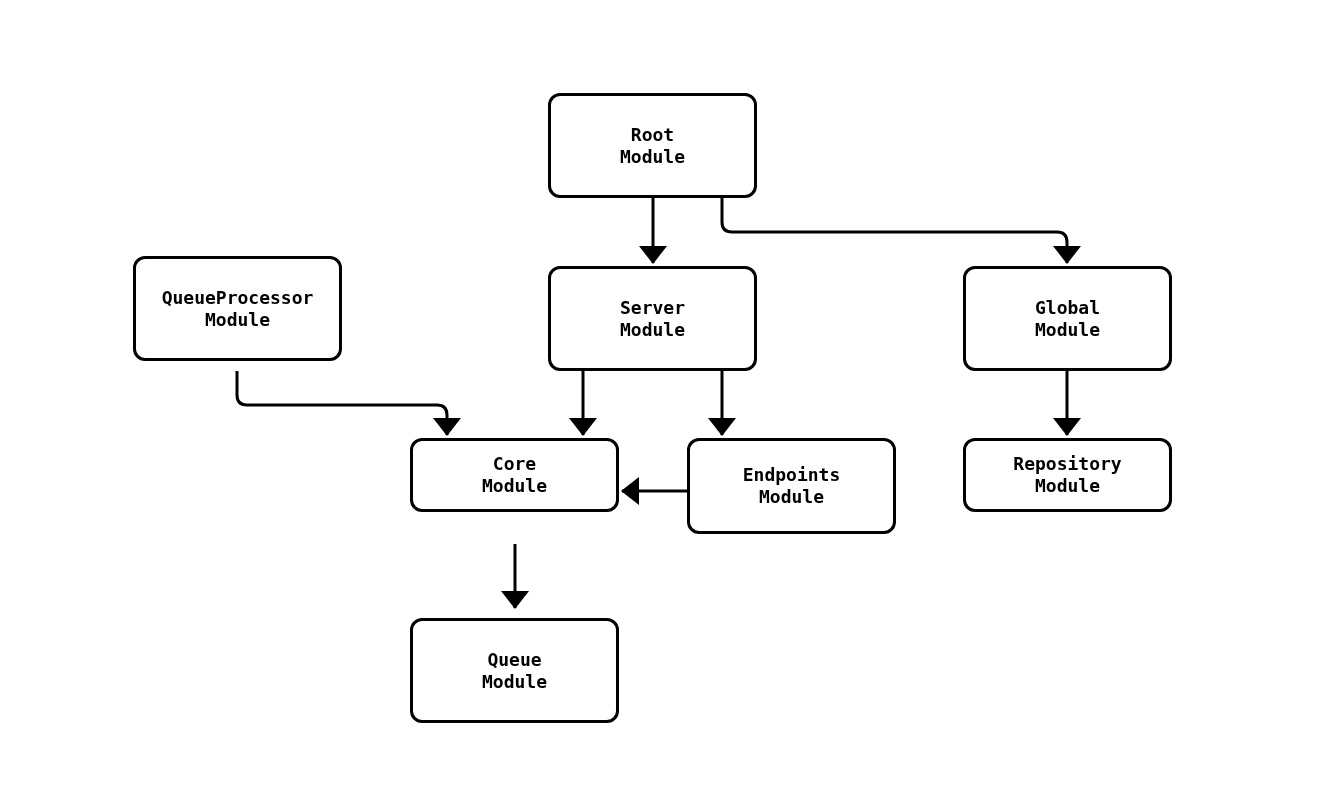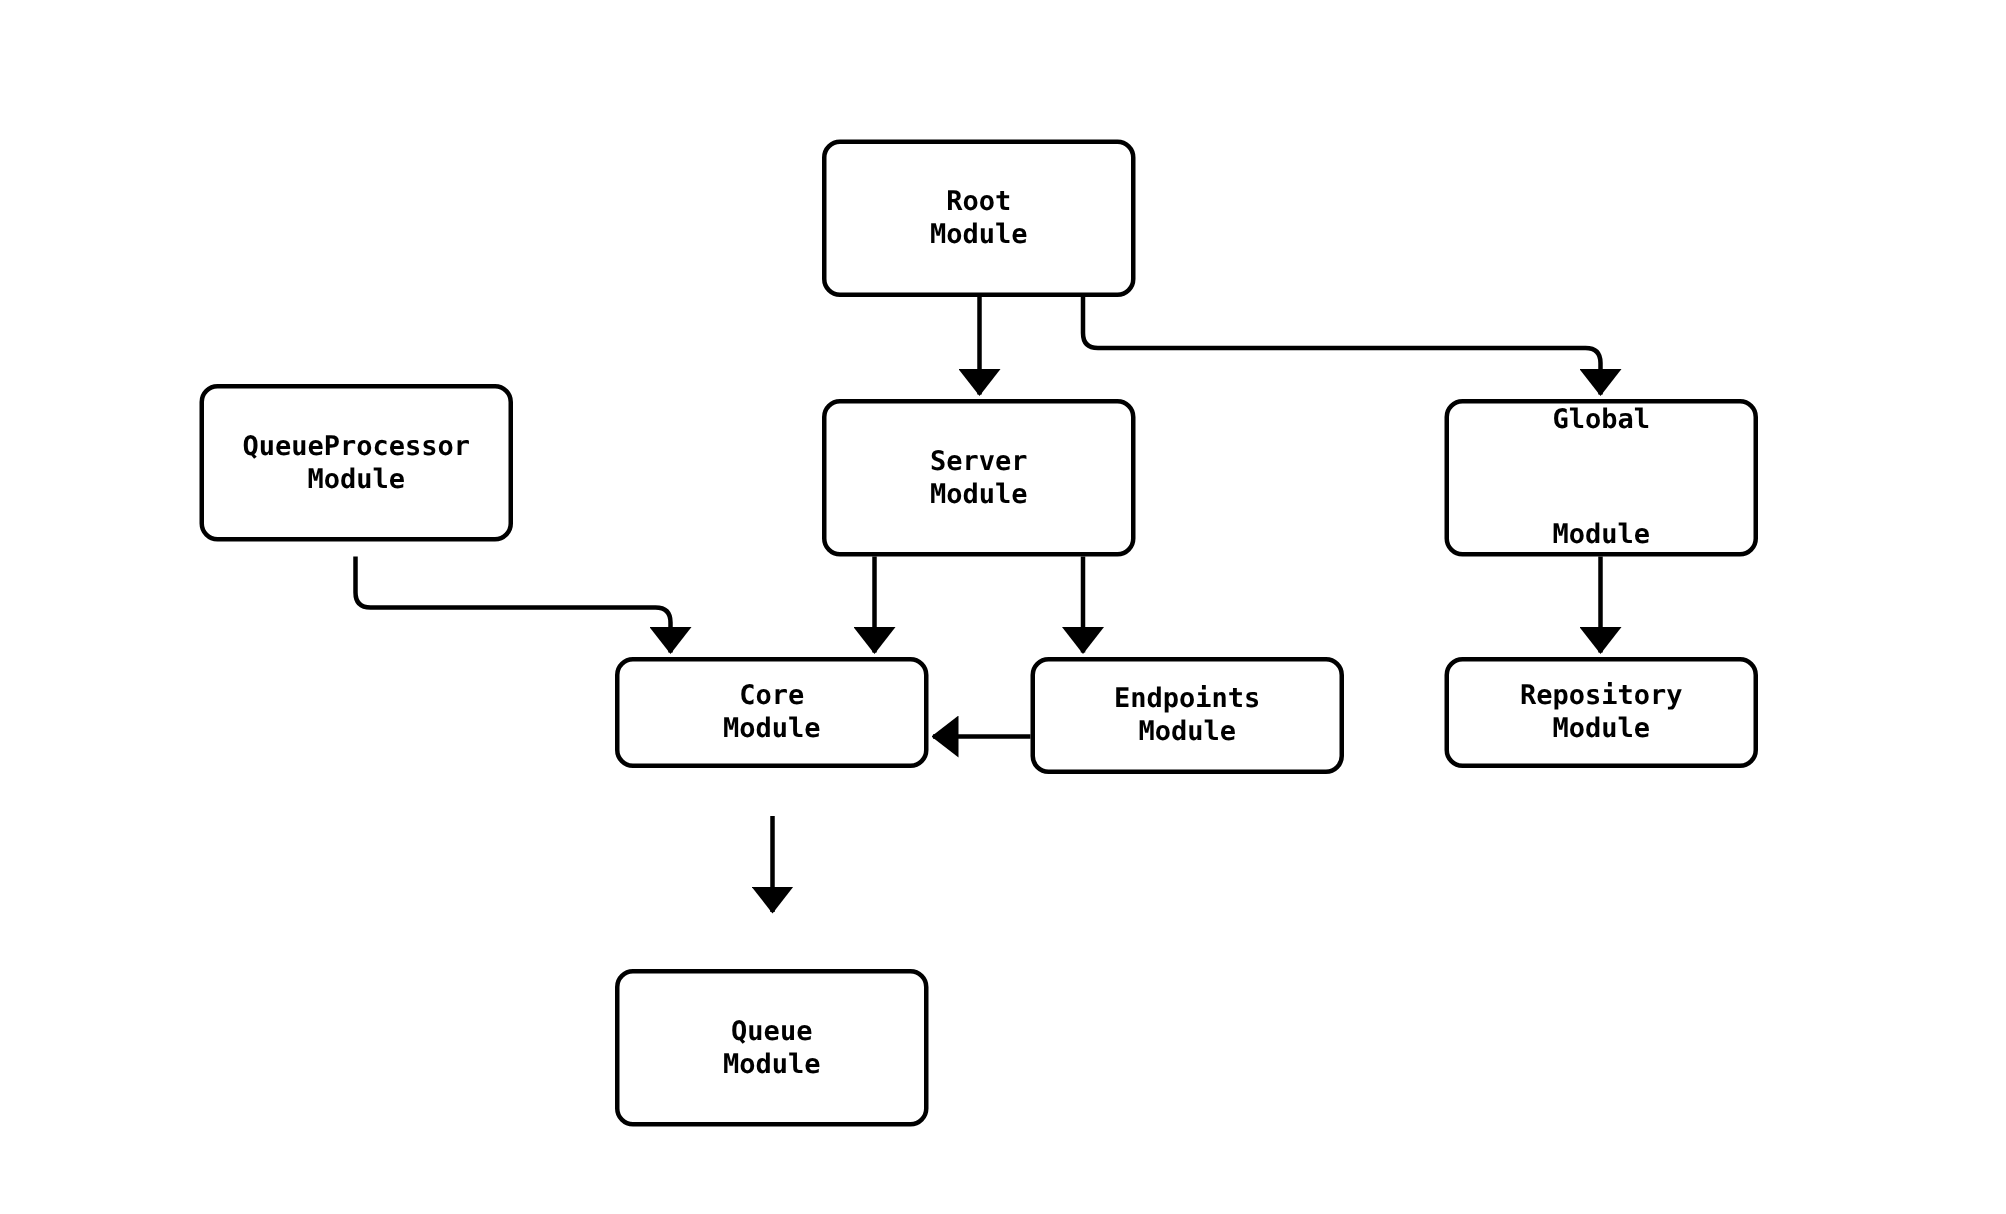--- a/index.html
+++ b/index.html
@@ -43,25 +43,25 @@
     text-align: center;
     color: #000000;
     font-size: 18px;
     font-weight: bold;
     line-height: 22px;
   }
   .node span { display: block; }
   .node-root          { left: 548px; top: 93px;  }
   .node-queueprocessor{ left: 133px; top: 256px; }
   .node-server        { left: 548px; top: 266px; }
-  .node-global        { left: 963px; top: 266px; justify-content: space-between; }
+  .node-global        { left: 963px; top: 266px; }
   .node-core          { left: 410px; top: 438px; height: 74px; }
-  .node-endpoints     { left: 687px; top: 438px; height: 78px; }
+  .node-endpoints     { left: 687px; top: 438px; height: 96px; }
   .node-repository    { left: 963px; top: 438px; height: 74px; justify-content: center; }
-  .node-queue         { left: 410px; top: 646px; }
+  .node-queue         { left: 410px; top: 618px; }
 </style>
 </head>
 <body>
 
 <div class="canvas">
 
   <svg class="edges-layer" width="1337" height="809" viewBox="0 0 1337 809" xmlns="http://www.w3.org/2000/svg">
     <defs>
       <marker id="arrowhead" markerUnits="userSpaceOnUse" markerWidth="18" markerHeight="28" refX="17" refY="14" orient="auto">
         <path d="M0,0 L18,14 L0,28 Z" fill="#000000"></path>

